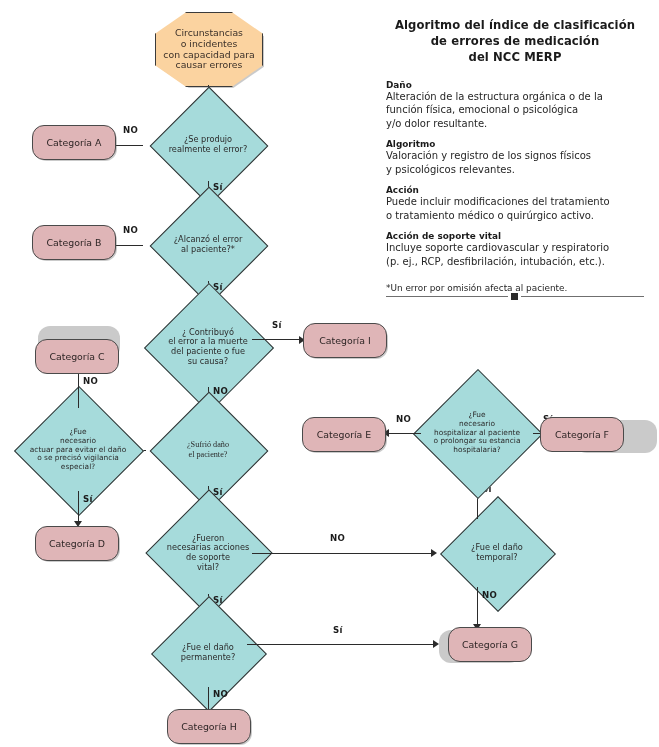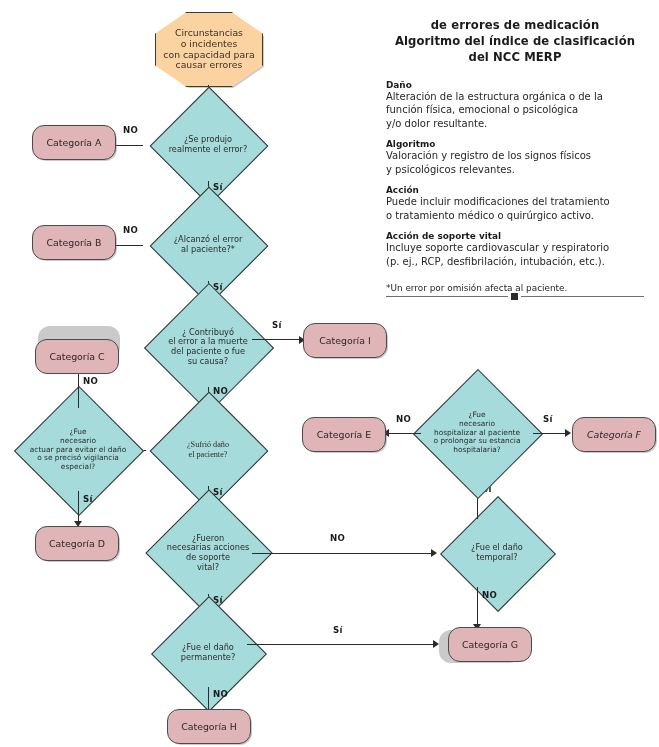--- a/index.html
+++ b/index.html
@@ -240,21 +240,21 @@
   <div class="shadow" style="left:305px;top:420px;width:82px;height:33px;border-radius:12px;"></div>
   <div class="pill" style="left:302px;top:417px;width:82px;height:33px;border-radius:12px;">
     <div class="node-text">Categoría E</div>
   </div>
 
   <div class="ln lnh" style="left:533px;top:432.5px;width:34px;"></div>
   <div class="arrow arr-right" style="left:565px;top:429px;"></div>
   <div class="edge-label" style="left:543px;top:414px;">Sí</div>
 
   <div class="shadow" style="left:575px;top:420px;width:82px;height:33px;border-radius:12px;"></div>
-  <div class="pill" style="left:572px;top:417px;width:82px;height:33px;font-style:italic;">
+  <div class="pill" style="left:540px;top:417px;width:82px;height:33px;">
     <div class="node-text">Categoría F</div>
   </div>
 
   <div class="diamond-wrap" style="left:145px;top:618px;width:126px;height:70px;">
     <div class="diamond" style="left:23px;top:-5px;width:80px;height:80px;"></div>
     <div class="node-text">¿Fue el daño
 permanente?</div>
   </div>
 
   <div class="ln lnh" style="left:247px;top:643.5px;width:188px;"></div>
@@ -270,22 +270,22 @@
   <div class="arrow arr-down" style="left:204px;top:710px;"></div>
   <div class="edge-label" style="left:213px;top:689px;">NO</div>
 
   <div class="shadow" style="left:170px;top:712px;width:82px;height:33px;border-radius:12px;"></div>
   <div class="pill" style="left:167px;top:709px;width:82px;height:33px;">
     <div class="node-text">Categoría H</div>
   </div>
 
   <div id="panel">
     <h1>
+      <span>Algoritmo del índice de clasificación</span>
       <span>de errores de medicación</span>
-      <span>Algoritmo del índice de clasificación</span>
       <span>del NCC MERP</span>
     </h1>
 
     <div class="p-block" style="margin-top:14px;">
       <div class="p-term" style="margin-top:0;">Daño</div>
       <div class="p-def">Alteración de la estructura orgánica o de la
 función física, emocional o psicológica
 y/o dolor resultante.</div>
     </div>
 

